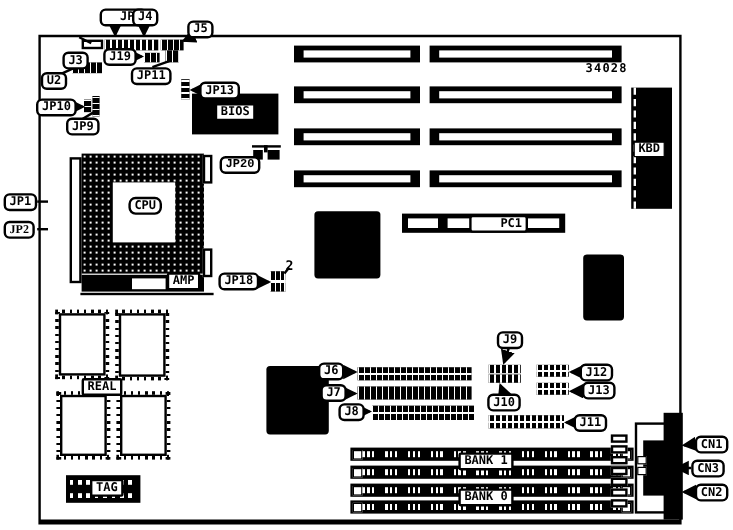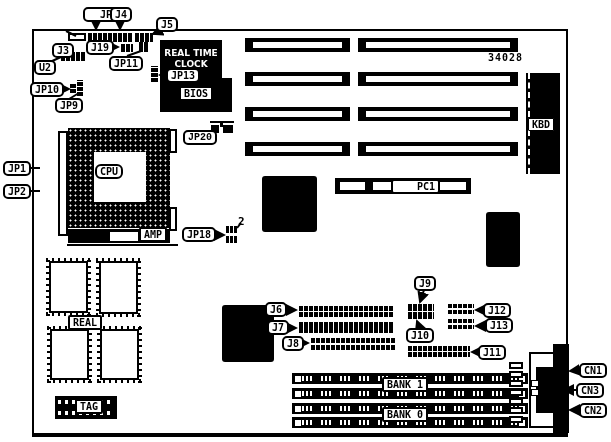--- a/index.html
+++ b/index.html
@@ -116,24 +116,20 @@
   <div class="wbox" style="left:68px;top:33px;width:18px;height:8px;"></div>
   <div class="hdrA" style="left:87px;top:33px;width:45px;height:9px;"></div>
   <div class="hdrA" style="left:134px;top:33px;width:19px;height:9px;"></div>
   <div class="hdrA" style="left:120px;top:44px;width:13px;height:8px;"></div>
   <div class="hdrA" style="left:138px;top:42px;width:11px;height:10px;"></div>
   <div class="hdrA" style="left:60px;top:52px;width:25px;height:9px;"></div>
   <div class="hdrB" style="left:70px;top:83px;width:6px;height:11px;"></div>
   <div class="hdrB" style="left:77px;top:80px;width:6px;height:17px;"></div>
   <div class="hdrB" style="left:151px;top:66px;width:7px;height:17px;"></div>
 
-  <div class="rtc">
-    <span>REAL TIME</span>
-    <span>CLOCK</span>
-  </div>
   <div class="biosbox"></div>
   <div class="lbl" style="left:179px;top:86px;border-radius:2px;">BIOS</div>
 
   <div class="abs" style="left:210px;top:120px;width:24px;height:13px;z-index:3;">
     <span class="abs" style="left:0;top:1px;width:24px;height:2px;background:#000;"></span>
     <span class="abs" style="left:10px;top:1px;width:3px;height:6px;background:#000;"></span>
     <span class="abs" style="left:1px;top:5px;width:8px;height:8px;background:#000;"></span>
     <span class="abs" style="left:13px;top:5px;width:10px;height:8px;background:#000;"></span>
   </div>
 
@@ -165,21 +161,21 @@
   <div class="txt" style="left:488px;top:52px;letter-spacing:1px;">34028</div>
 
   <div class="kbd"></div>
   <div class="lbl" style="left:528px;top:118px;border-radius:1px;border-width:1px;">KBD</div>
 
   <div class="wbox" style="left:58px;top:131px;width:10px;height:105px;z-index:2;"></div>
   <div class="pga"></div>
   <div class="pga-win"></div>
   <div class="wbox" style="left:169px;top:129px;width:8px;height:24px;z-index:3;"></div>
   <div class="wbox" style="left:169px;top:207px;width:8px;height:24px;z-index:3;"></div>
-  <div class="lbl" style="left:95px;top:164px;border-radius:6px;z-index:4;text-align:right;">CPU</div>
+  <div class="lbl" style="left:107px;top:164px;border-radius:6px;z-index:4;text-align:right;">CPU</div>
 
   <div class="blk" style="left:68px;top:229px;width:102px;height:14px;"></div>
   <div class="abs" style="left:110px;top:232px;width:28px;height:9px;background:#fff;z-index:3;"></div>
   <div class="ampsub"></div>
   <div class="lbl" style="left:139px;top:227px;border-radius:2px;">AMP</div>
 
   <div class="hdrP" style="left:225px;top:226px;width:13px;height:17px;background-image:linear-gradient(0deg,transparent 44%,#fff 44% 56%,transparent 56%),repeating-linear-gradient(90deg,#fff 0 1px,transparent 1px 4px);"></div>
   <div class="txt" style="left:238px;top:215px;font-size:11px;">2</div>
 
   <div class="qfp" style="left:262px;top:176px;width:55px;height:56px;"></div>
@@ -257,21 +253,21 @@
   <div class="lbl" style="left:110px;top:7px;">J4</div>
   <div class="lbl" style="left:156px;top:17px;">J5</div>
   <div class="lbl" style="left:86px;top:40px;">J19</div>
   <div class="lbl" style="left:109px;top:56px;">JP11</div>
   <div class="lbl" style="left:34px;top:60px;">U2</div>
   <div class="lbl" style="left:30px;top:82px;">JP10</div>
   <div class="lbl" style="left:55px;top:98px;">JP9</div>
   <div class="lbl" style="left:166px;top:68px;">JP13</div>
   <div class="lbl" style="left:183px;top:130px;font-family:Liberation Mono, monospace;">JP20</div>
   <div class="lbl" style="left:3px;top:161px;">JP1</div>
-  <div class="lbl" style="left:3px;top:184px;">JP2</div>
+  <div class="lbl" style="left:3px;top:184px;font-family:Liberation Serif, serif;">JP2</div>
   <div class="lbl" style="left:182px;top:227px;">JP18</div>
   <div class="lbl" style="left:265px;top:302px;">J6</div>
   <div class="lbl" style="left:267px;top:320px;">J7</div>
   <div class="lbl" style="left:282px;top:336px;">J8</div>
   <div class="lbl" style="left:414px;top:276px;">J9</div>
   <div class="lbl" style="left:406px;top:328px;">J10</div>
   <div class="lbl" style="left:478px;top:345px;">J11</div>
   <div class="lbl" style="left:483px;top:303px;">J12</div>
   <div class="lbl" style="left:485px;top:318px;">J13</div>
   <div class="lbl" style="left:579px;top:363px;">CN1</div>

